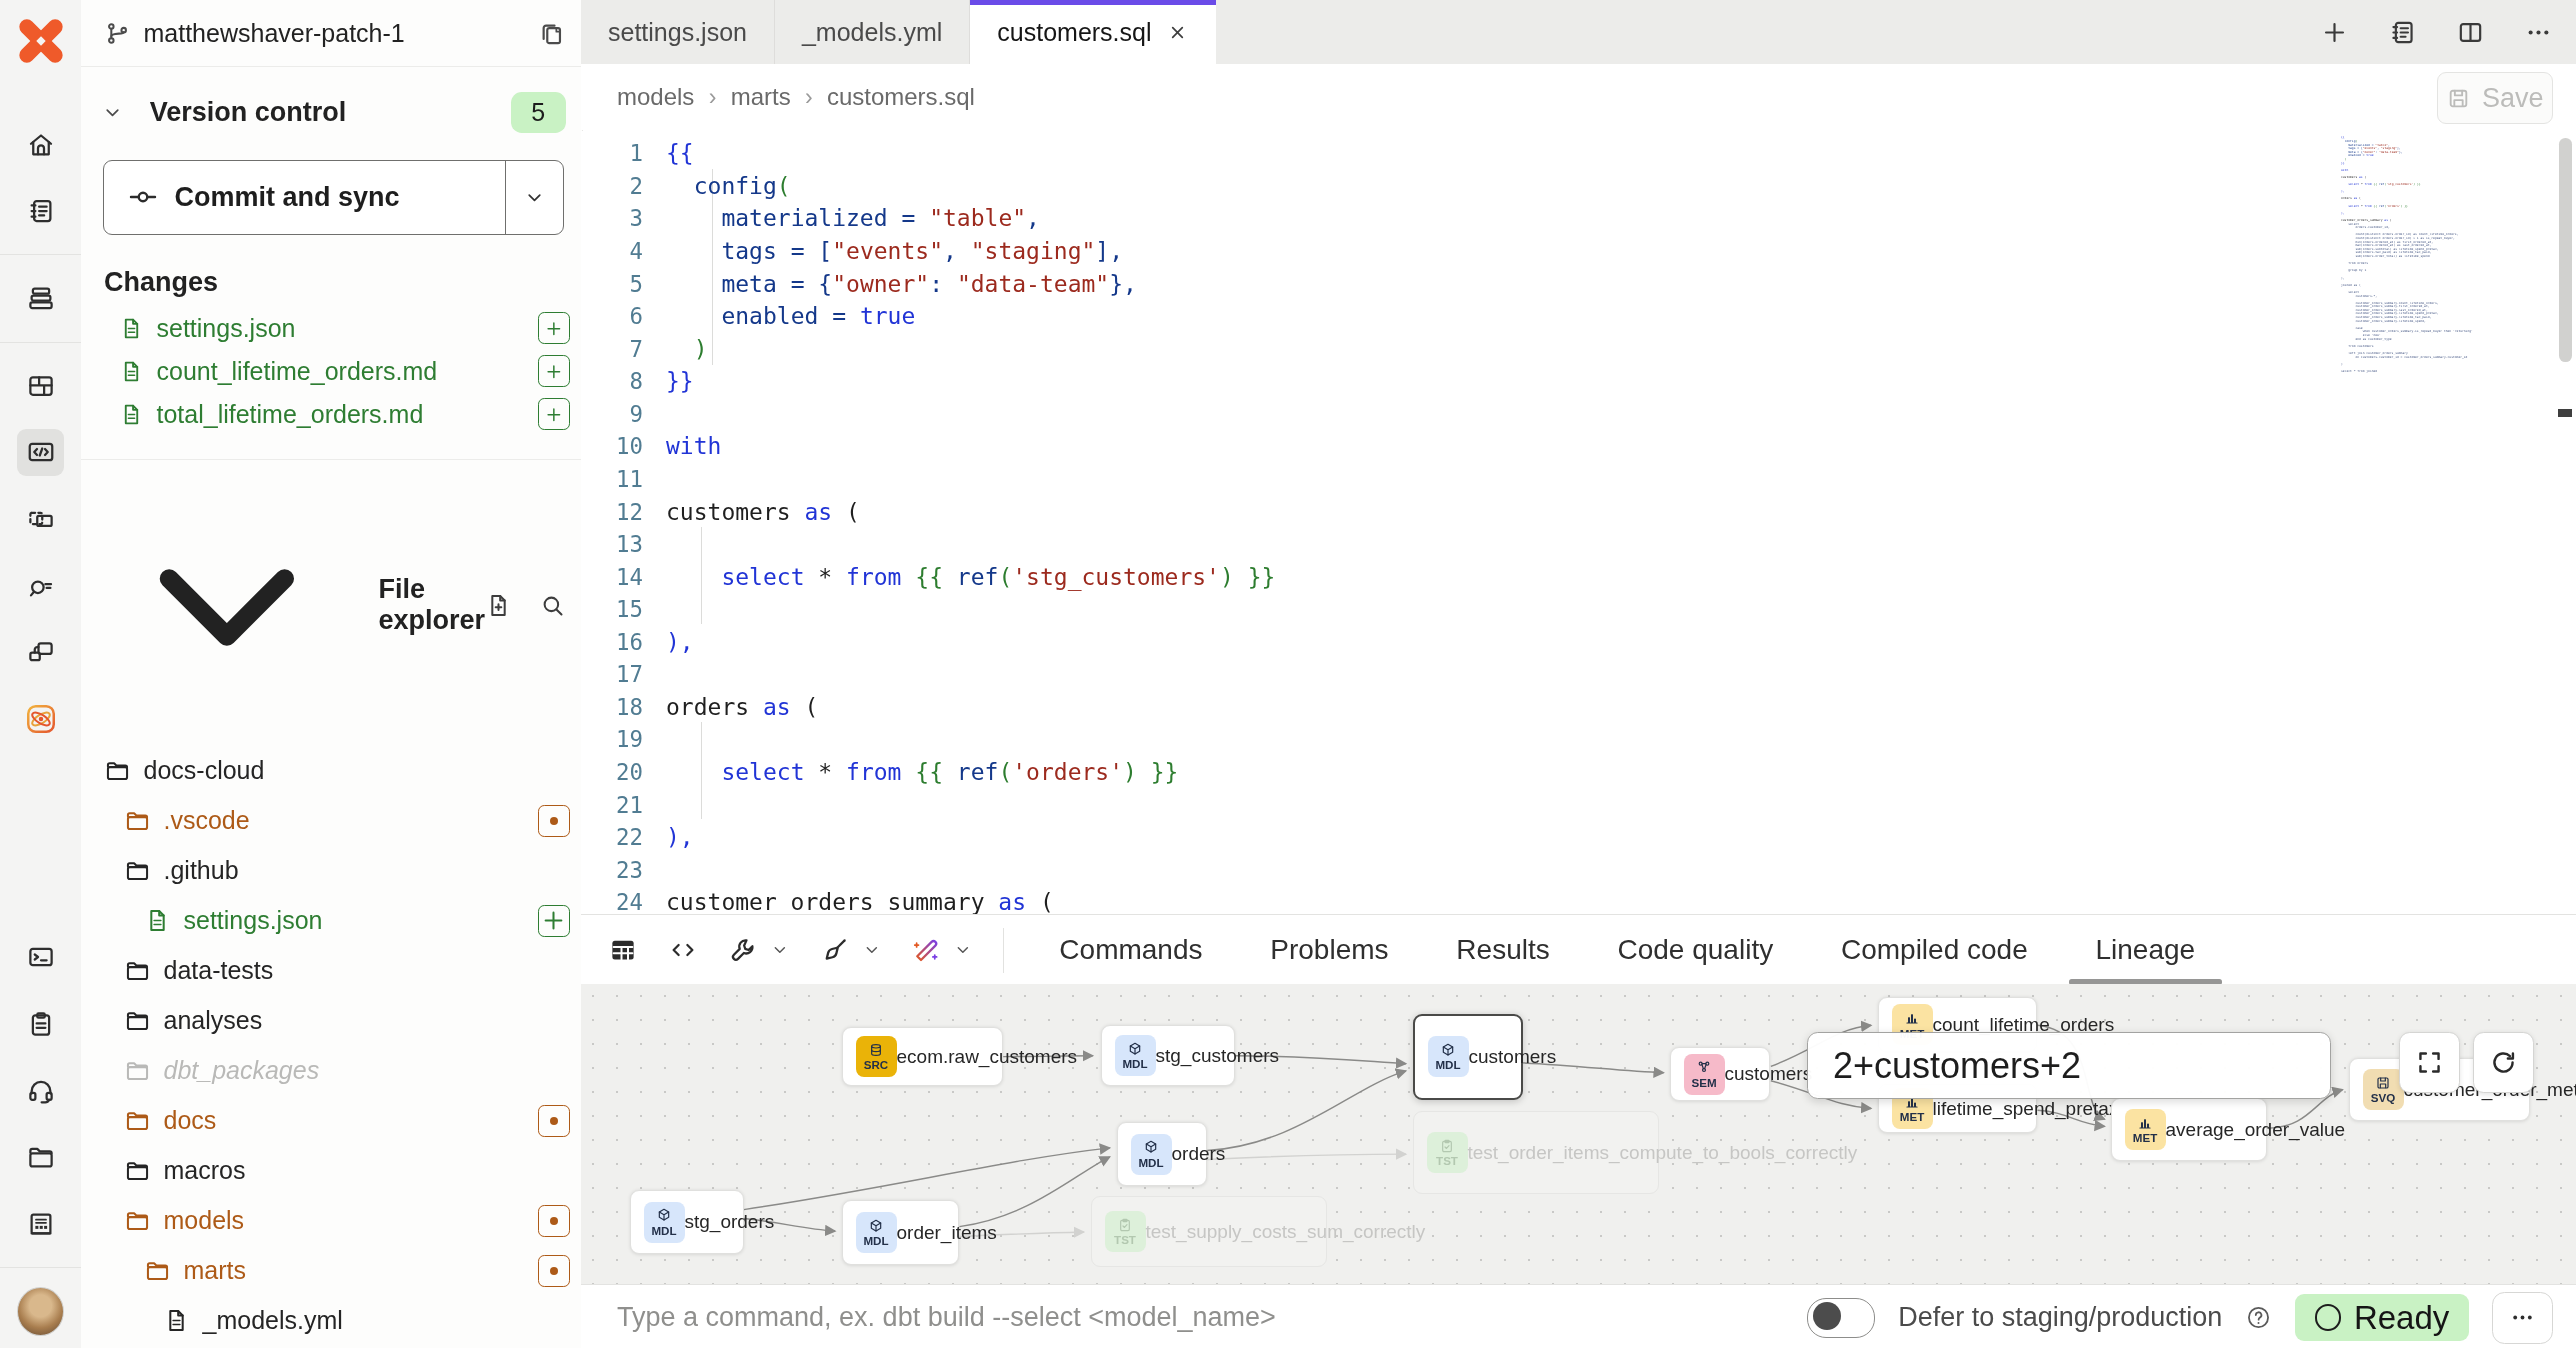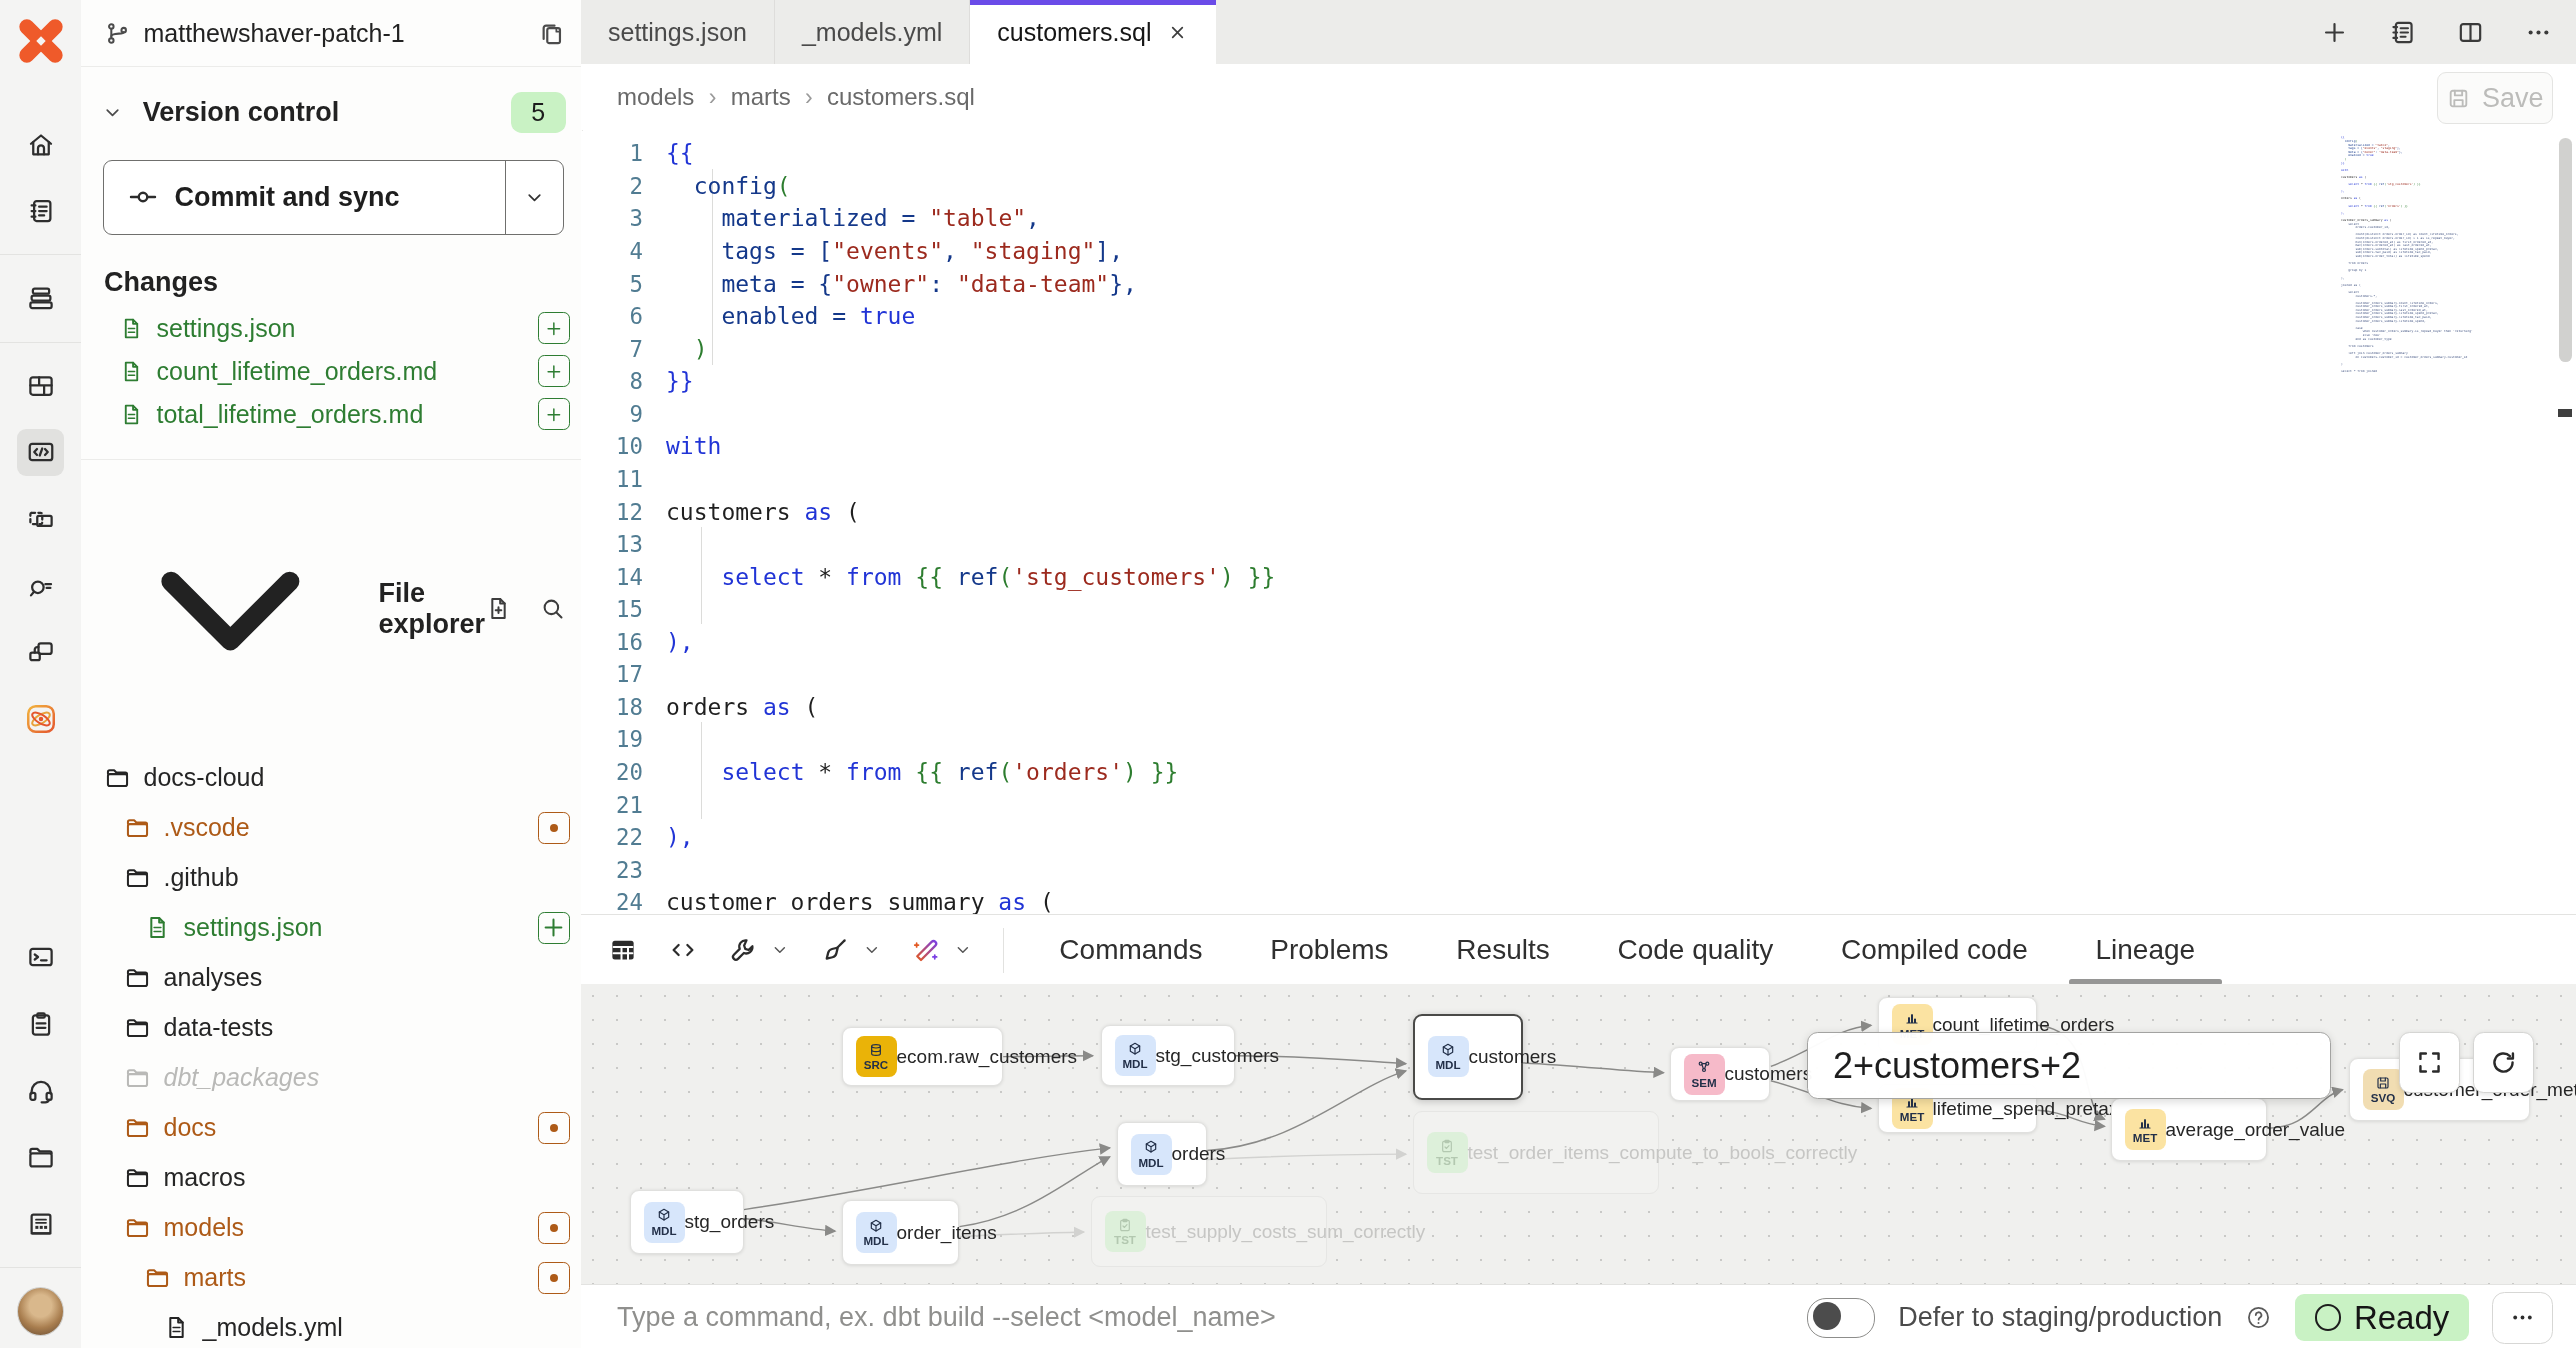--- a/index.html
+++ b/index.html
@@ -26,21 +26,21 @@
     border:0.9px solid #d0d0ce;}
 
   
   #sidebar{position:absolute;left:81px;top:0;width:501px;height:1349px;background:#fdfdfc;
            border-right:0.9px solid #e7e7e5;}
   .sb-top{height:66px;display:flex;align-items:center;padding:0 16px 0 23px;border-bottom:0.9px solid #ececea;}
   .sb-top .ic{width:27px;height:27px;color:#4b4b4b;}
   .branch-name{font-size:25px;color:#222;margin-left:12.5px;flex:1;white-space:nowrap;overflow:hidden;}
   .sec-head{display:flex;align-items:center;padding:25px 16px 7.2px 19.7px;}
   .sec-head .chev{width:23px;height:23px;color:#4c4c4c;}
-  .sec-title{font-size:27px;font-weight:700;margin-left:19px;flex:1;}
+  .sec-title{font-size:27px;font-weight:700;margin-left:26px;flex:1;}
   .vc-badge{min-width:41px;height:41px;border-radius:10.7px;background:#c9f2c4;color:#1c1c1c;
             font-size:25px;display:flex;align-items:center;justify-content:center;padding:0 7.2px;}
   .commit-btn{margin:19.7px 18px 0 21.5px;height:73px;border:1.4px solid #6f6f6d;border-radius:9px;
               background:#fff;display:flex;align-items:stretch;overflow:hidden;}
   .commit-main{flex:1;display:flex;align-items:center;gap:16px;padding-left:23px;}
   .commit-main .ic{width:32px;height:32px;color:#2c2c2c;}
   .commit-label{font-size:27px;font-weight:600;color:#1e1e1e;}
   .commit-caret{width:57px;border-left:1.4px solid #6f6f6d;display:flex;align-items:center;justify-content:center;color:#333;}
   .commit-caret .ic{width:23px;height:23px;}
   .changes-title{font-size:27px;font-weight:700;padding:32px 0 9px 23px;}
@@ -489,31 +489,31 @@
         </span>
       </div>
       <div class="tree-row c-default">
         <div class="rowbg"></div>
         <span class="ic" style="margin-left:43px">
           <svg viewBox="0 0 24 24" fill="none" stroke="currentColor" stroke-width="1.8" stroke-linecap="round" stroke-linejoin="round">
             <path d="M3.5 8.5V7a1.5 1.5 0 0 1 1.5-1.5h4l2 2h8a1.5 1.5 0 0 1 1.5 1.5"></path>
             <rect x="3.5" y="9" width="17" height="10.5" rx="1.6"></rect>
           </svg>
         </span>
-        <span class="tree-label">analyses</span>
+        <span class="tree-label">data-tests</span>
       </div>
       <div class="tree-row c-default">
         <div class="rowbg"></div>
         <span class="ic" style="margin-left:43px">
           <svg viewBox="0 0 24 24" fill="none" stroke="currentColor" stroke-width="1.8" stroke-linecap="round" stroke-linejoin="round">
             <path d="M3.5 8.5V7a1.5 1.5 0 0 1 1.5-1.5h4l2 2h8a1.5 1.5 0 0 1 1.5 1.5"></path>
             <rect x="3.5" y="9" width="17" height="10.5" rx="1.6"></rect>
           </svg>
         </span>
-        <span class="tree-label">data-tests</span>
+        <span class="tree-label">analyses</span>
       </div>
       <div class="tree-row c-muted">
         <div class="rowbg"></div>
         <span class="ic" style="margin-left:43px">
           <svg viewBox="0 0 24 24" fill="none" stroke="currentColor" stroke-width="1.8" stroke-linecap="round" stroke-linejoin="round">
             <path d="M3.5 8.5V7a1.5 1.5 0 0 1 1.5-1.5h4l2 2h8a1.5 1.5 0 0 1 1.5 1.5"></path>
             <rect x="3.5" y="9" width="17" height="10.5" rx="1.6"></rect>
           </svg>
         </span>
         <span class="tree-label">dbt_packages</span>

